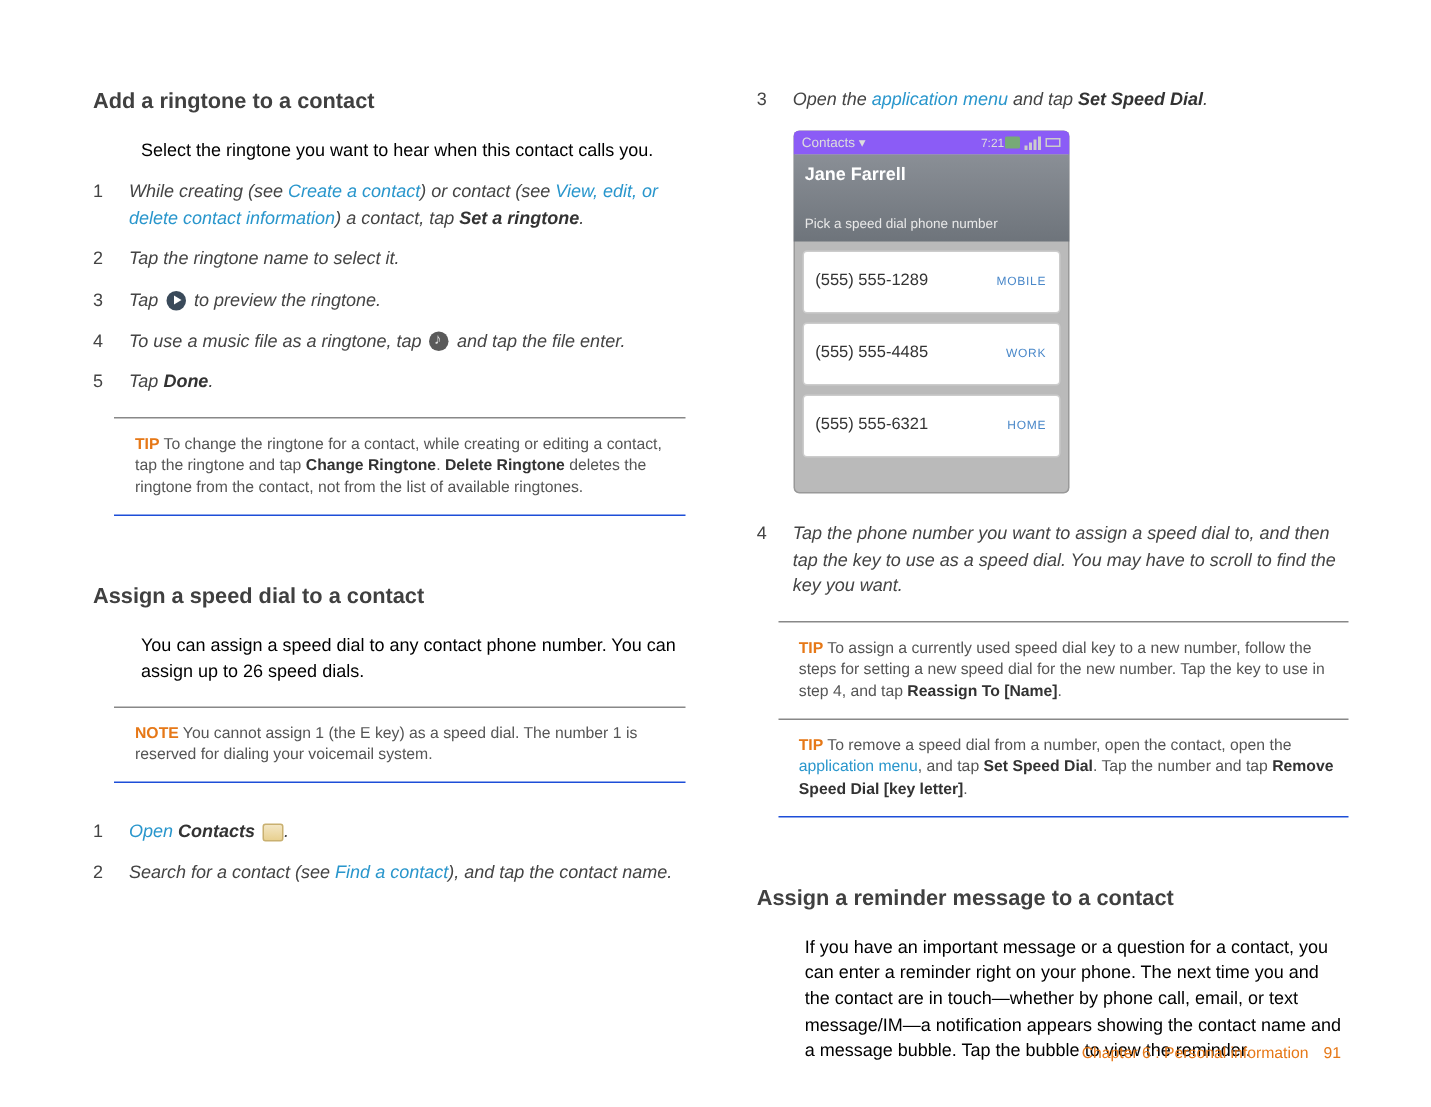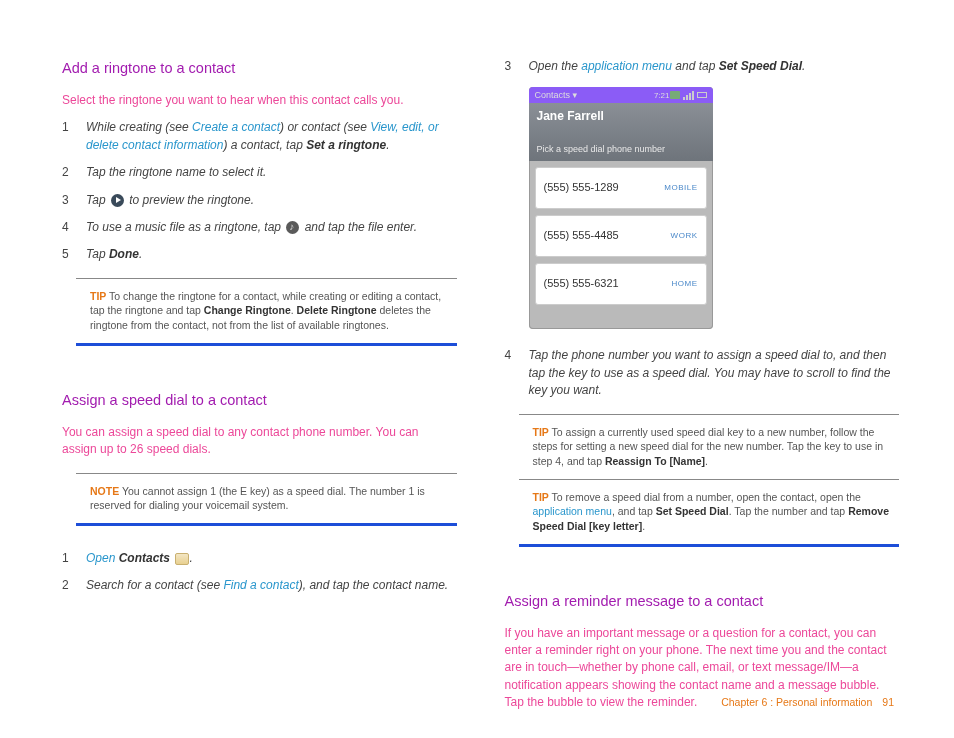--- a/index.html
+++ b/index.html
@@ -12,35 +12,35 @@
     padding: 58px 55px 30px 62px;
     font-size: 12px;
     line-height: 1.45;
     position: relative;
     font-weight: 300;
   }
   .columns { display: flex; gap: 48px; }
   .col { flex: 1; min-width: 0; }
   h2 {
     font-size: 14.5px;
-    font-weight: 400;
-    color: #a21caf;
+    font-weight: 700;
+    color: #404040;
     margin-bottom: 13px;
   }
-  p { margin-bottom: 10px; color: #ec4899; }
+  p { margin-bottom: 10px; color: #000000; margin-left: 32px; }
   .link { color: #2996cc; }
   .bold { font-weight: 600; color:#333; }
   .orange { color: #e67817; font-weight:600; }
   ol.steps { list-style: none; margin-bottom: 12px; }
   ol.steps > li { display: flex; margin-bottom: 10px; align-items:flex-start; }
   ol.steps > li .num { width: 24px; flex:none; color:#444; }
   ol.steps > li .body { flex:1; color:#444;font-style:italic; }
   .callout {
     border-top: 1px solid #888;
-    border-bottom: 3px solid #1d4ed8;
+    border-bottom: 1px solid #1d4ed8;
     padding: 10px 0 10px 14px;
     margin: 14px 0 24px 14px;
     font-size: 10.5px;
     line-height: 1.4;
     color: #555;
   }
   .callout.nb { margin-left:14px; }
   .icon-play {
     display:inline-block; width:13px; height:13px; border-radius:50%;
     background:#3a4a5a; vertical-align:middle; position:relative;

